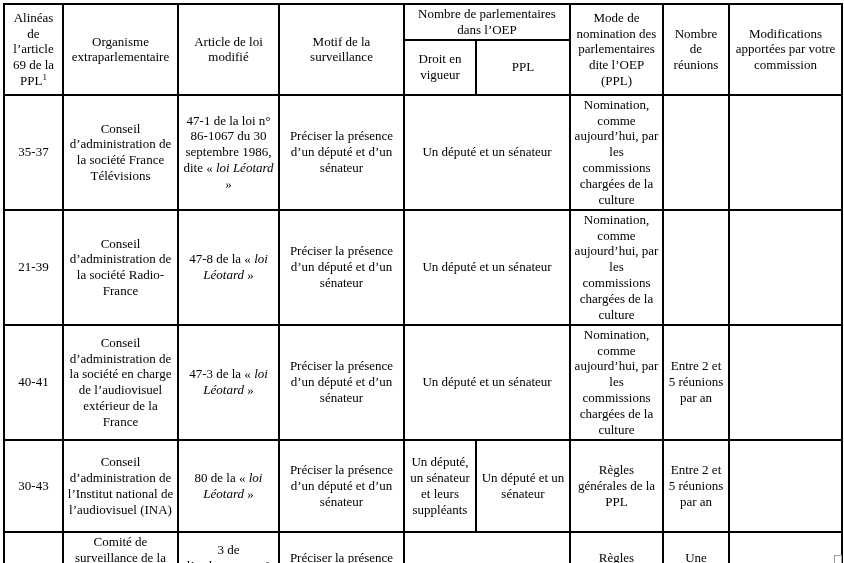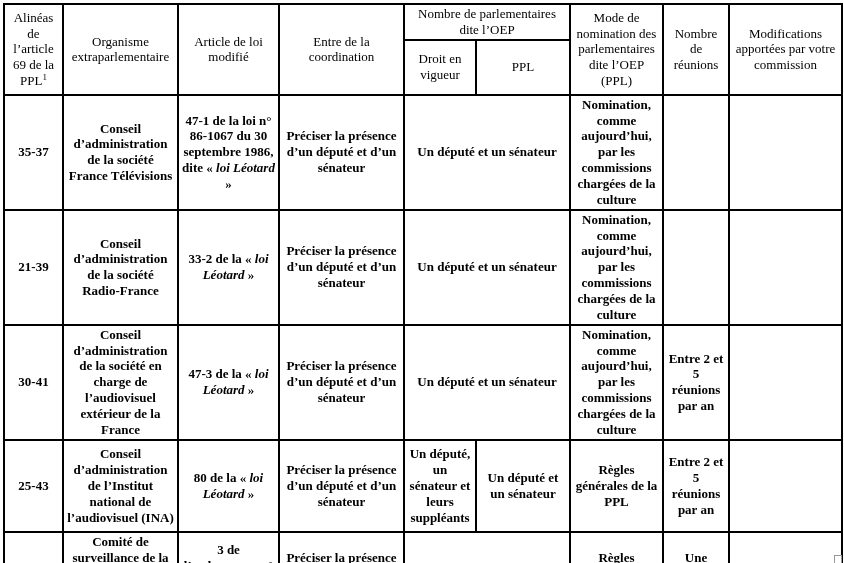--- a/index.html
+++ b/index.html
@@ -19,21 +19,21 @@
     border-collapse: collapse;
     table-layout: fixed;
   }
   th, td {
     border: 2px solid #000000;
     text-align: center;
     vertical-align: middle;
     padding: 1px 3px;
     font-size: 13px;
     line-height: 1.22;
-    font-weight: bold;
+    font-weight: normal;
     overflow: hidden;
   }
   th { font-weight: normal; }
   .italic { font-style: italic; margin-top: 21px; }
   sup { font-size: 9px; line-height: 0; }
   .stray-box {
     position: absolute;
     left: 834px; top: 555px;
     width: 8px; height: 9px;
     border: 1px solid #9a9a9a;
@@ -54,22 +54,22 @@
     <col style="width:93px">
       <col style="width:66px">
       <col style="width:113px">
   </colgroup>
 
   <tbody>
       <tr style="height:30px">
     <th rowspan="2"><span>Alinéas de l’article 69 de la PPL</span><sup>1</sup></th>
     <th rowspan="2">Organisme extraparlementaire</th>
     <th rowspan="2">Article de loi modifié</th>
-    <th rowspan="2">Entre de la coordination</th>
-    <th colspan="2">Nombre de parlementaires dite l’OEP</th>
+    <th rowspan="2">Motif de la surveillance</th>
+    <th colspan="2">Nombre de parlementaires dans l’OEP</th>
     <th rowspan="2">Mode de nomination des parlementaires dite l’OEP (PPL)</th>
     <th rowspan="2">Nombre de réunions</th>
     <th rowspan="2">Modifications apportées par votre commission</th>
   </tr>
   <tr style="height:55px">
     <th>Droit en vigueur</th>
     <th>PPL</th>
   </tr>
 
   <tr style="height:103px">
@@ -79,41 +79,41 @@
     <td>Préciser la présence d’un député et d’un sénateur</td>
     <td colspan="2">Un député et un sénateur</td>
     <td>Nomination, comme aujourd’hui, par les commissions chargées de la culture</td>
     <td></td>
     <td></td>
   </tr>
 
   <tr style="height:98px">
     <td>21-39</td>
     <td>Conseil d’administration de la société Radio-France</td>
-    <td><span>33-2 de la « </span><span class="italic">loi Léotard</span><span> »</span></td>
+    <td><span>47-8 de la « </span><span class="italic">loi Léotard</span><span> »</span></td>
     <td>Préciser la présence d’un député et d’un sénateur</td>
     <td colspan="2">Un député et un sénateur</td>
     <td>Nomination, comme aujourd’hui, par les commissions chargées de la culture</td>
     <td></td>
     <td></td>
   </tr>
 
   <tr style="height:103px">
-    <td>30-41</td>
+    <td>40-41</td>
     <td>Conseil d’administration de la société en charge de l’audiovisuel extérieur de la France</td>
     <td><span>47-3 de la « </span><span class="italic">loi Léotard</span><span> »</span></td>
     <td>Préciser la présence d’un député et d’un sénateur</td>
     <td colspan="2">Un député et un sénateur</td>
     <td>Nomination, comme aujourd’hui, par les commissions chargées de la culture</td>
     <td>Entre 2 et 5 réunions par an</td>
     <td></td>
   </tr>
 
   <tr style="height:92px">
-    <td>25-43</td>
+    <td>30-43</td>
     <td>Conseil d’administration de l’Institut national de l’audiovisuel (INA)</td>
     <td><span>80 de la « </span><span class="italic">loi Léotard</span><span> »</span></td>
     <td>Préciser la présence d’un député et d’un sénateur</td>
     <td>Un député, un sénateur et leurs suppléants</td>
     <td>Un député et un sénateur</td>
     <td>Règles générales de la PPL</td>
     <td>Entre 2 et 5 réunions par an</td>
     <td></td>
   </tr>
 

